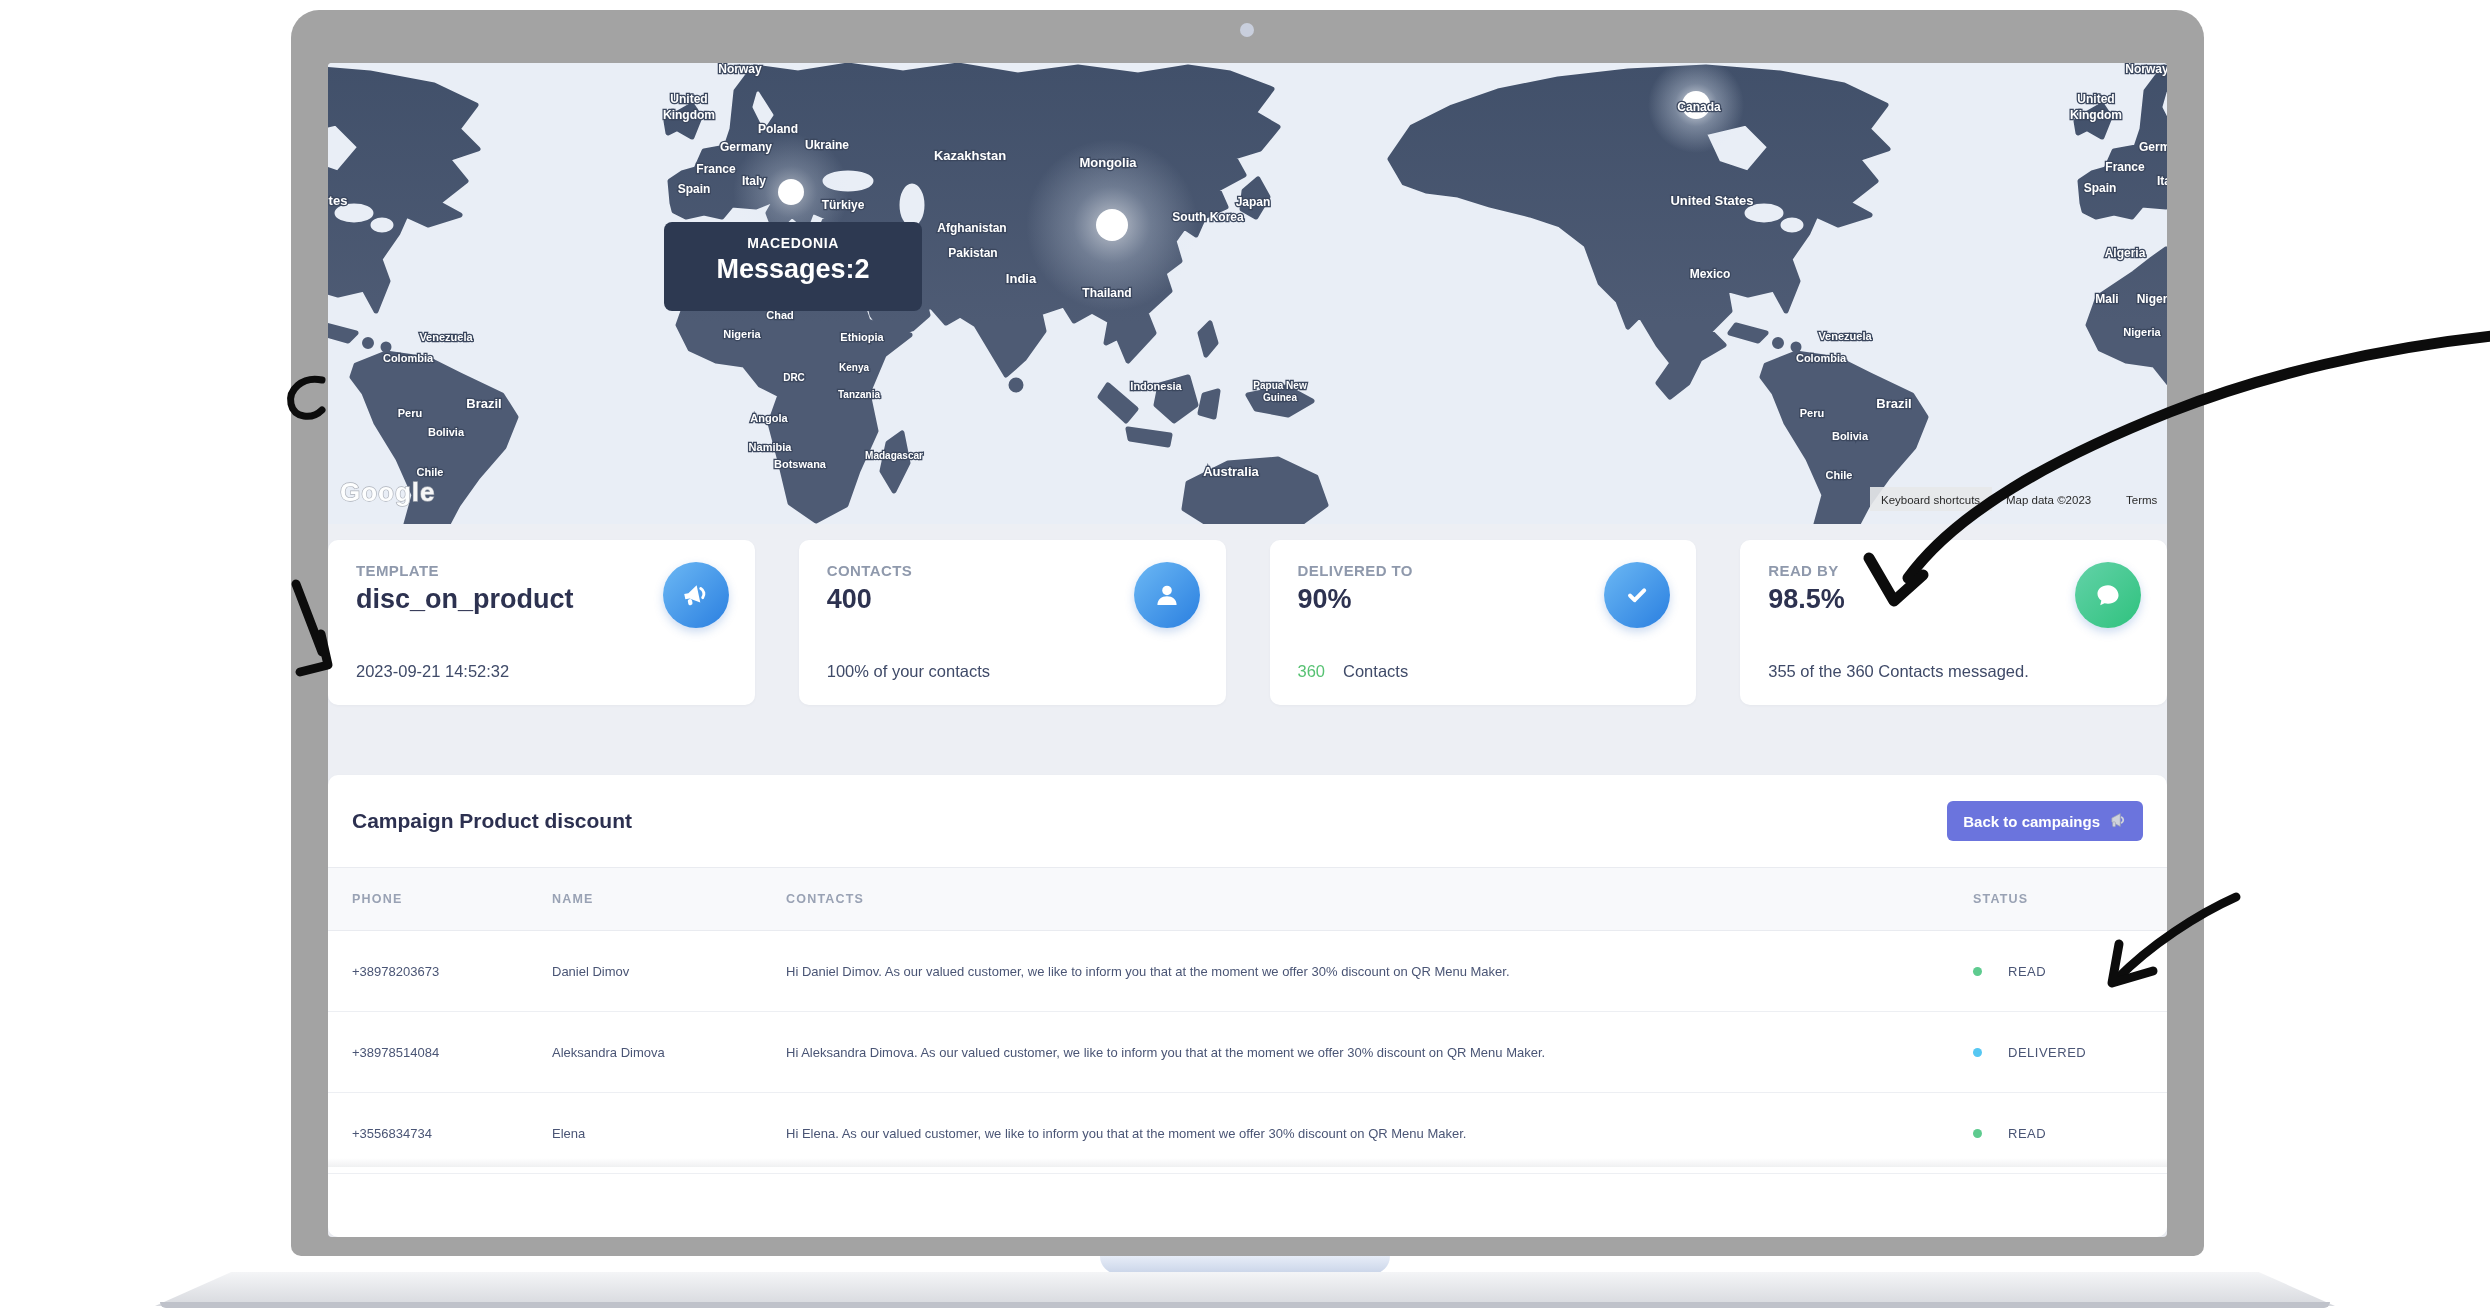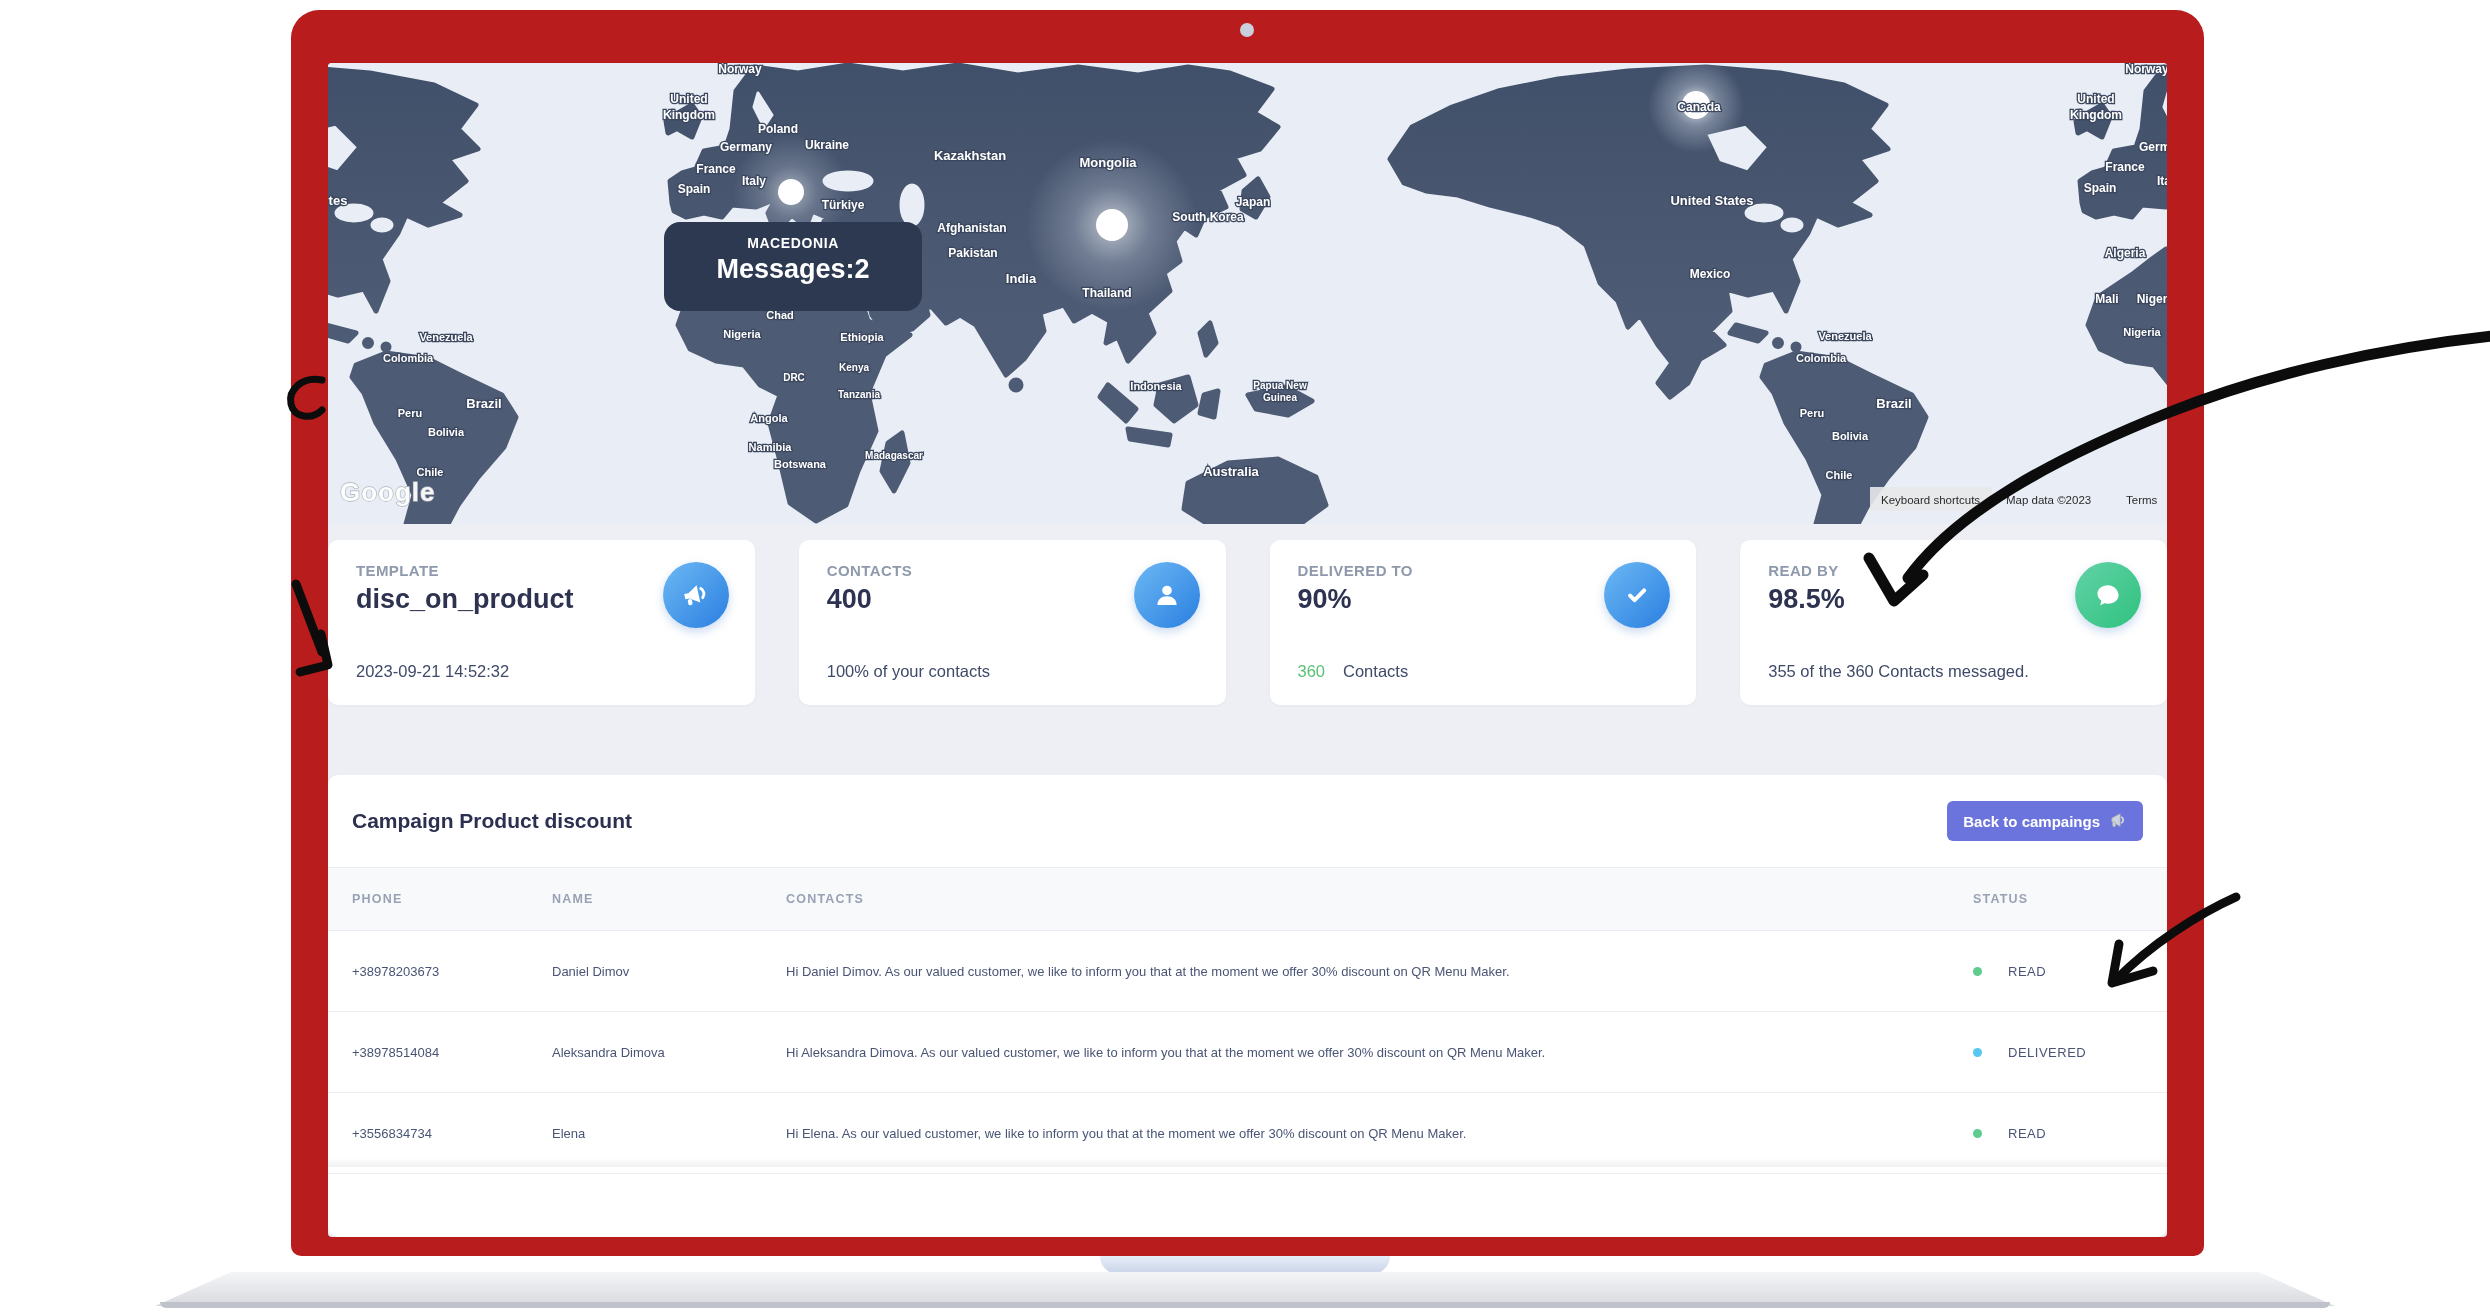--- a/index.html
+++ b/index.html
@@ -1,21 +1,21 @@
 <!DOCTYPE html>
 <html><head>
 <meta charset="utf-8">
 <style>
   html,body{margin:0;padding:0;background:#ffffff;}
   body{width:2490px;height:1314px;position:relative;overflow:hidden;
        font-family:"Liberation Sans", sans-serif;}
 
   
   .laptop{position:absolute;left:291px;top:10px;width:1913px;height:1246px;
-          background:#b91c1c;border-radius:28px 28px 10px 10px;}
+          background:#a3a3a3;border-radius:28px 28px 10px 10px;}
   .camera{position:absolute;left:949px;top:13px;width:14px;height:14px;border-radius:50%;
           background:#c9cfdd;}
   .screen{position:absolute;left:37px;top:53px;width:1839px;height:1174px;
           background:#edeff4;border-radius:4px;overflow:hidden;}
 
   
   .base-top{position:absolute;left:230px;top:1256px;width:2030px;height:18px;background:#ffffff;
             border-radius:5px 5px 0 0;}
   .base-body{position:absolute;left:155px;top:1272px;width:2180px;height:34px;
              background:linear-gradient(#f4f5f7,#d7d9de);
@@ -26,21 +26,21 @@
          background:linear-gradient(#e7edf8,#c9d4e8);border-radius:0 0 145px 145px;}
 
   
   .map-wrap{position:absolute;left:0;top:0;width:1839px;height:461px;}
   .land{fill:url(#landGrad);stroke:url(#landGrad);stroke-width:5;stroke-linejoin:round;}
   .water{fill:#e9eef6;stroke:#e9eef6;stroke-width:3;stroke-linejoin:round;}
   .map-label{fill:#ffffff;stroke:#3b475e;stroke-width:2.6px;paint-order:stroke;
              font-weight:700;text-anchor:middle;font-family:"Liberation Sans",sans-serif;}
   .attr-text{fill:#2b2b2b;font-size:11.5px;}
   .tooltip{position:absolute;left:336px;top:159px;width:258px;height:89px;background:#2d3951;
-           border-radius:16px;color:#fff;text-align:center;z-index:5;}
+           border-radius:8px;color:#fff;text-align:center;z-index:5;}
   .tt-country{font-size:14px;font-weight:700;letter-spacing:.6px;margin-top:13px;}
   .tt-msg{font-size:27px;font-weight:700;margin-top:3px;}
 
   
   .stats-row{position:absolute;left:0;top:477px;width:1839px;display:flex;gap:44px;}
   .card{flex:1;height:165px;background:#fff;border-radius:10px;position:relative;
         box-shadow:0 1px 3px rgba(40,50,80,.04);}
   .card-label{position:absolute;left:28px;top:22px;font-size:15px;font-weight:700;
               color:#8f99ac;letter-spacing:.4px;}
   .card-value{position:absolute;left:28px;top:44px;font-size:27px;font-weight:700;color:#2d3250;}

